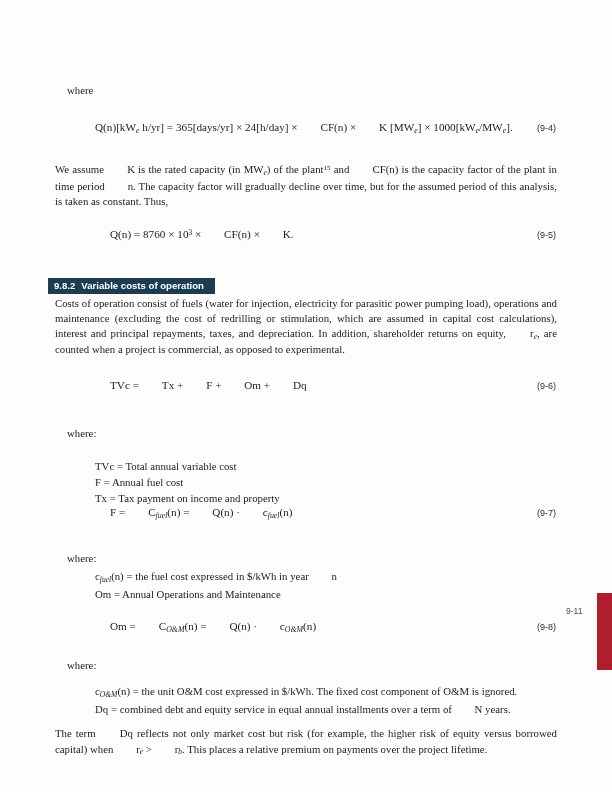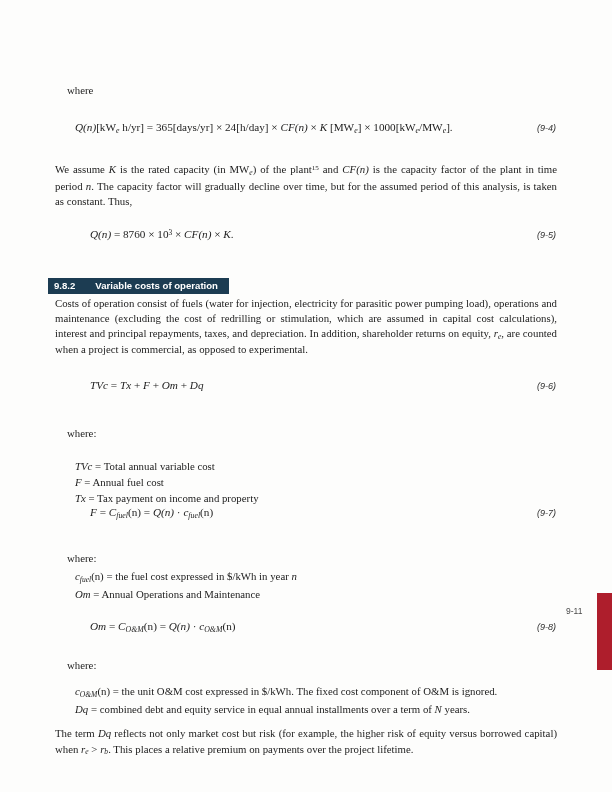--- a/index.html
+++ b/index.html
@@ -16,38 +16,38 @@
   .where{position:absolute;left:55px;font-size:10.8px;margin-left:12px;}
   .w1{top:84px}.w2{top:427px}.w3{top:552px}.w4{top:659px}
   .para{position:absolute;left:55px;width:502px;margin:0;font-size:10.8px;line-height:15px;text-align:justify;}
   .p1{top:162px}.p2{top:296px}.p3{top:726px;line-height:15.5px}
   
   .eq{position:absolute;left:55px;right:56px;display:flex;justify-content:space-between;align-items:baseline;font-size:11.2px;}
   .eq .eq-body{white-space:nowrap;}
   .eq4{top:121px}.eq4 .eq-body{padding-left:20px}
   .eq5{top:228px}.eq6{top:379px}.eq7{top:506px}.eq8{top:620px}
   .eq5 .eq-body,.eq6 .eq-body,.eq7 .eq-body,.eq8 .eq-body{padding-left:35px}
-  .eq-label{font-family:"Liberation Sans",sans-serif;font-size:9px;color:#2e2e2e;font-style:italic;}
+  .eq-label{font-family:"Liberation Sans",sans-serif;font-size:9px;color:#2e2e2e;}
   
   .defs{position:absolute;left:75px;width:482px;}
   .defs1{top:458px}.defs2{top:568px}.defs3{top:683px}
   .def-line{font-size:10.8px;line-height:16px;white-space:nowrap;}
   
   .sec-heading{
     position:absolute;top:278px;left:48px;
     background:#1c3c52;color:#ffffff;
     font-family:"Liberation Sans",sans-serif;font-weight:bold;font-size:9.6px;
-    padding:2px 11px 2.5px 6px;display:inline-flex;gap:20px;align-items:baseline;
+    padding:2px 11px 2.5px 6px;display:inline-flex;gap:6px;align-items:baseline;
   }
   
   .pagenum{position:absolute;top:606px;left:566px;font-family:"Liberation Sans",sans-serif;font-size:8.5px;color:#4a4a4a;}
   .accent-tab{position:absolute;top:593px;right:0;width:15px;height:77px;background:#ae1e2c;}
   
   .f-r{font-style:normal;}
-  .f-i{font-style:italic;}
+  .f-i{margin-left:20px;}
   .f-isub{font-style:italic;font-size:70%;position:relative;top:0.26em;}
   .f-sup{font-size:66%;position:relative;top:-0.38em;}
 </style>
 </head>
 <body>
 
 <div class="page">
 
 
   <div class="where w1">where</div>

